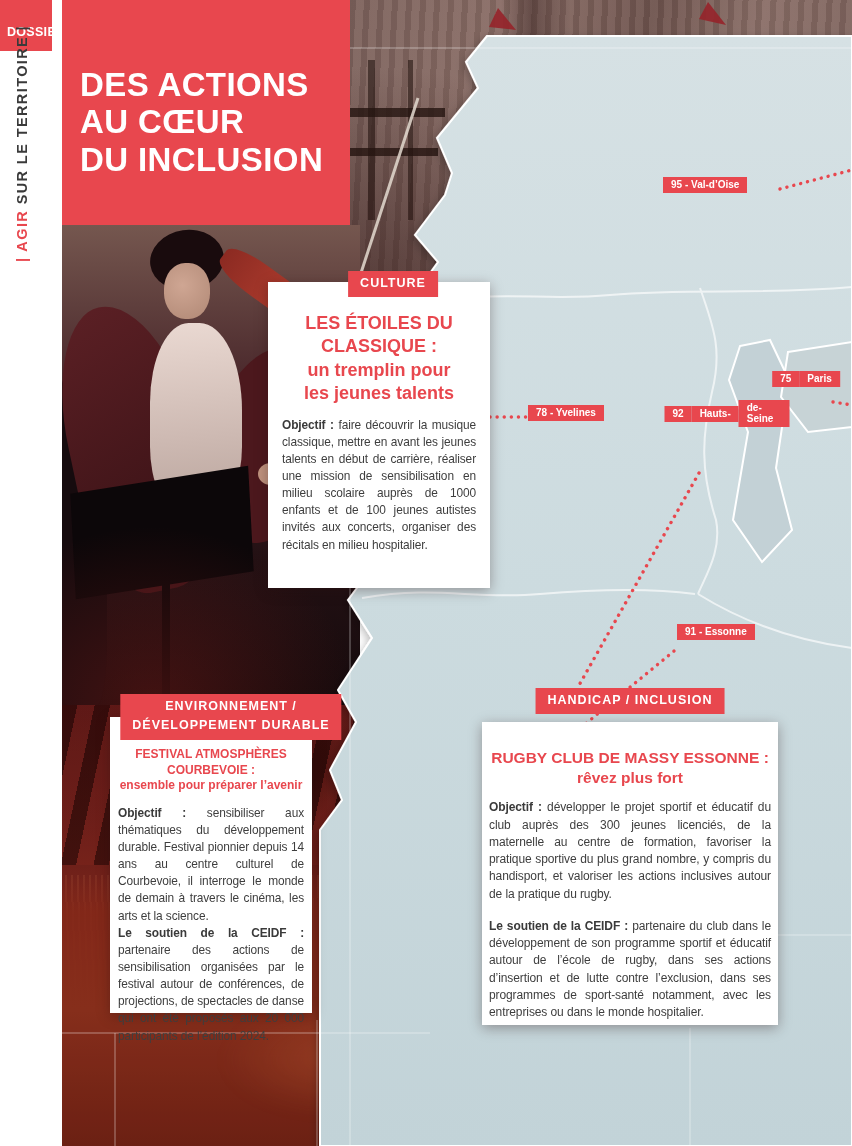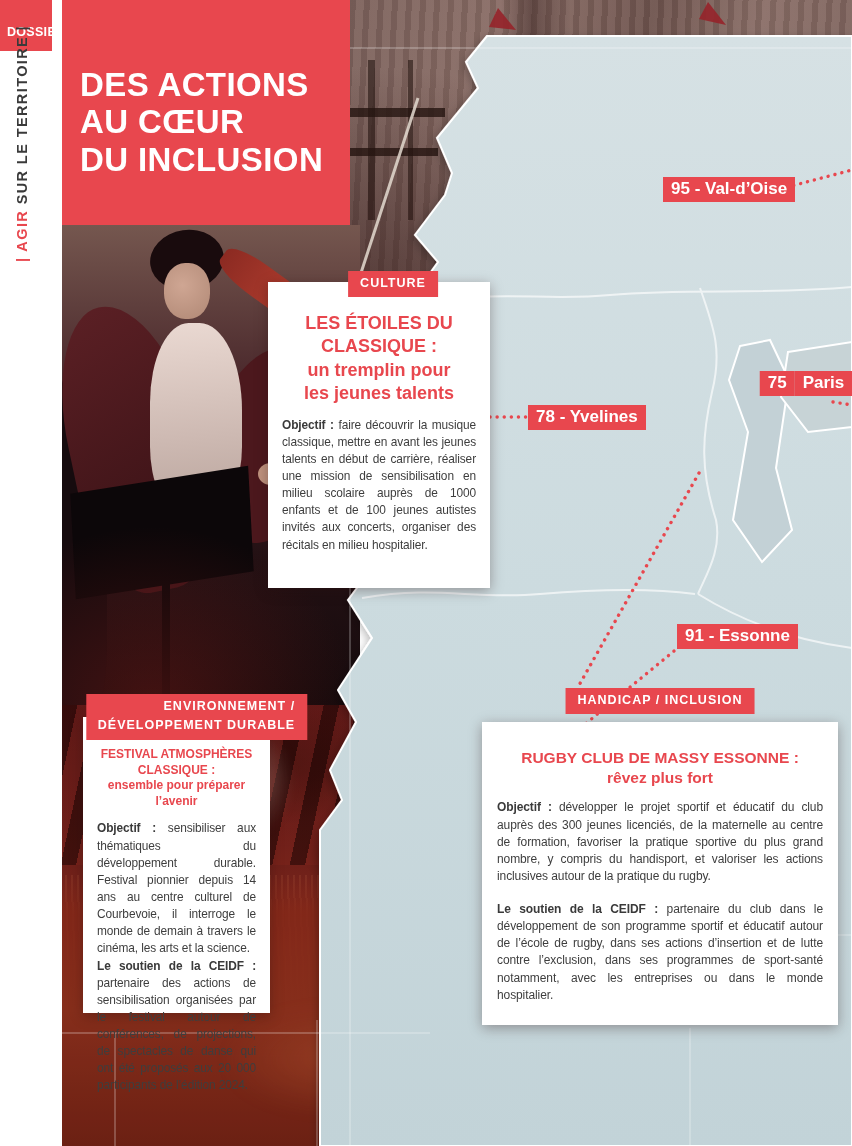--- a/index.html
+++ b/index.html
@@ -79,43 +79,43 @@
   
   #sidebar-vert{left:14px;top:62px;height:200px;width:28px;
     writing-mode:vertical-rl;transform:rotate(180deg);
     font-size:14.5px;font-weight:700;letter-spacing:1.4px;color:#3a3a3a;white-space:nowrap;}
   #sidebar-vert .agir{color:#e8474e;}
 
   
   .card{position:absolute;background:#fff;box-shadow:0 3px 12px rgba(40,15,15,.35);
     box-sizing:border-box;color:#3e3e3e;}
   .card .tag{position:absolute;background:#e8474e;color:#fff;font-weight:700;
-    letter-spacing:1px;text-align:right;line-height:1.55;padding:3px 12px 4px;
+    letter-spacing:1px;text-align:center;line-height:1.55;padding:3px 12px 4px;
     font-size:12.5px;white-space:nowrap;}
   .card .tag span{display:block;}
   .card h3{margin:0 0 11px;color:#e8474e;text-align:center;line-height:1.3;}
   .card h3 span{display:block;}
   .card p{margin:0;text-align:justify;line-height:1.44;letter-spacing:-.1px;}
   .card strong{color:#3a3a3a;}
 
   #card-culture{left:268px;top:282px;width:222px;height:306px;padding:30px 14px 14px;font-size:11.9px;}
   #card-culture .tag{left:calc(50% + 14px);top:-11px;transform:translateX(-50%);}
   #card-culture h3{font-size:18px;}
 
-  #card-env{left:83px;top:717px;width:187px;height:296px;padding:30px 14px 14px;font-size:11.9px;}
+  #card-env{left:110px;top:717px;width:202px;height:296px;padding:30px 8px 14px;font-size:11.9px;}
   #card-env .tag{left:calc(50% + 20px);top:-23px;transform:translateX(-50%);}
   #card-env h3{font-size:12px;}
 
-  #card-handicap{left:482px;top:722px;width:356px;height:303px;padding:26px 15px 14px;font-size:12px;}
+  #card-handicap{left:482px;top:722px;width:296px;height:303px;padding:26px 7px 14px;font-size:12px;}
   #card-handicap .tag{left:50%;top:-34px;transform:translateX(-50%);}
   #card-handicap h3{font-size:15.5px;}
   #card-handicap .soutien{margin-top:15px;}
 
   
-  .map-label{position:absolute;color:#fff;font-weight:700;font-size:17px;}
+  .map-label{position:absolute;color:#fff;font-weight:700;font-size:10px;}
   .map-label .box{background:#e8474e;padding:2px 8px 3px;display:inline-block;}
   .label-stack{display:flex;flex-direction:row;align-items:center;}
   .label-stack .box{margin:0;}
 </style>
 </head>
 <body>
 
 <div id="page">
 
   <div class="abs" id="photo-curtain">
@@ -222,20 +222,25 @@
   <div class="abs" id="sidebar-vert">
     <span class="agir">| AGIR</span><span class="rest"> SUR LE TERRITOIRE |</span>
   </div>
 
   <div class="map-label" style="left:663px;top:177px;">
     <span class="box">95 - Val-d’Oise</span>
   </div>
   <div class="map-label" style="left:528px;top:405px;">
     <span class="box">78 - Yvelines</span>
   </div>
+  <div class="map-label label-stack" style="left:727px;top:400px;transform:translateX(-50%);">
+    <span class="box">92</span>
+    <span class="box">Hauts-</span>
+    <span class="box">de-Seine</span>
+  </div>
   <div class="map-label label-stack" style="left:806px;top:371px;transform:translateX(-50%);">
     <span class="box">75</span>
     <span class="box">Paris</span>
   </div>
   <div class="map-label" style="left:677px;top:624px;">
     <span class="box">91 - Essonne</span>
   </div>
 
   <div class="card" id="card-culture">
     <div class="tag">
@@ -249,21 +254,21 @@
     <p><strong>Objectif :</strong> <span>faire découvrir la musique classique, mettre en avant les jeunes talents en début de carrière, réaliser une mission de sensibilisation en milieu scolaire auprès de 1000 enfants et de 100 jeunes autistes invités aux concerts, organiser des récitals en milieu hospitalier.</span></p>
   </div>
 
   <div class="card" id="card-env">
     <div class="tag">
       <span>ENVIRONNEMENT /</span>
       <span>DÉVELOPPEMENT DURABLE</span>
     </div>
     <h3>
       <span>FESTIVAL ATMOSPHÈRES</span>
-      <span>CLASSIQUE :</span>
+      <span>COURBEVOIE :</span>
       <span>ensemble pour préparer l’avenir</span>
     </h3>
     <p><strong>Objectif :</strong> <span>sensibiliser aux thématiques du développement durable. Festival pionnier depuis 14 ans au centre culturel de Courbevoie, il interroge le monde de demain à travers le cinéma, les arts et la science.</span></p>
     <p class="soutien"><strong>Le soutien de la CEIDF :</strong> <span>partenaire des actions de sensibilisation organisées par le festival autour de conférences, de projections, de spectacles de danse qui ont été proposés aux 20 000 participants de l’édition 2024.</span></p>
   </div>
 
   <div class="card" id="card-handicap">
     <div class="tag">
       <span>HANDICAP / INCLUSION</span>
     </div>

